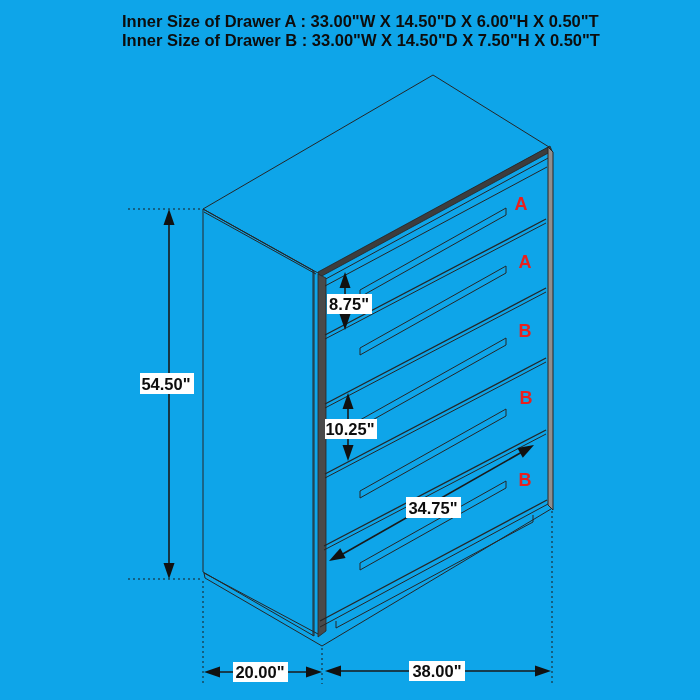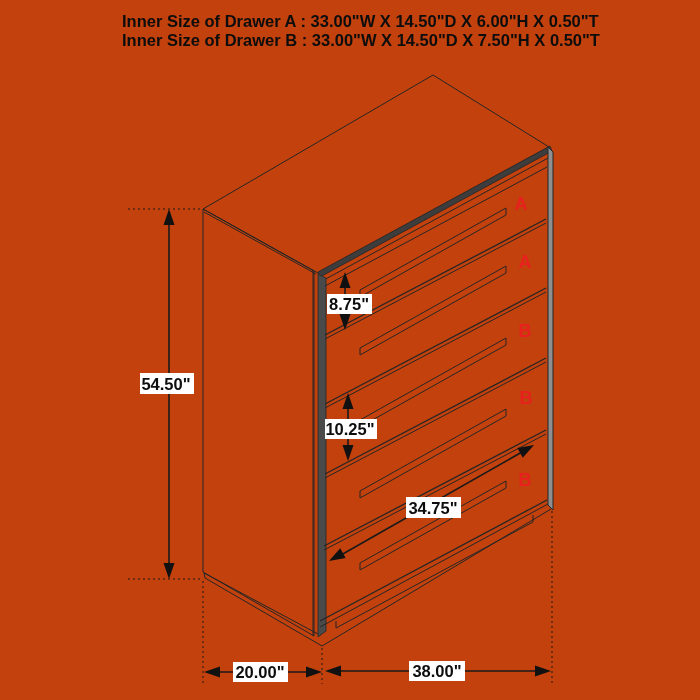--- a/index.html
+++ b/index.html
@@ -1,16 +1,16 @@
 <!DOCTYPE html>
 <html><head>
 <meta charset="utf-8">
 <style>
   html,body{margin:0;padding:0;background:#ffffff;}
-  .stage{position:relative;width:700px;height:700px;background:#c2410c;overflow:hidden;
+  .stage{position:relative;width:700px;height:700px;background:#0ea5e9;overflow:hidden;
          font-family:"Liberation Sans", sans-serif;}
   svg{position:absolute;left:0;top:0;}
   .ln{stroke:#262626;stroke-width:1;fill:none;}
   .ln2{stroke:#262626;stroke-width:1.3;fill:none;}
   .dim{stroke:#1a1a1a;stroke-width:1.6;fill:none;}
   .dot{stroke:#1a1a1a;stroke-width:1;fill:none;stroke-dasharray:2,3;}
   .head{fill:#111;stroke:none;}
   .lblbg{fill:#ffffff;stroke:none;}
   .dimtxt{font-family:"Liberation Sans",sans-serif;font-weight:bold;font-size:16.5px;fill:#0d0d0d;}
   .hdrtxt{font-family:"Liberation Sans",sans-serif;font-weight:bold;font-size:16.5px;fill:#0d0d0d;}

